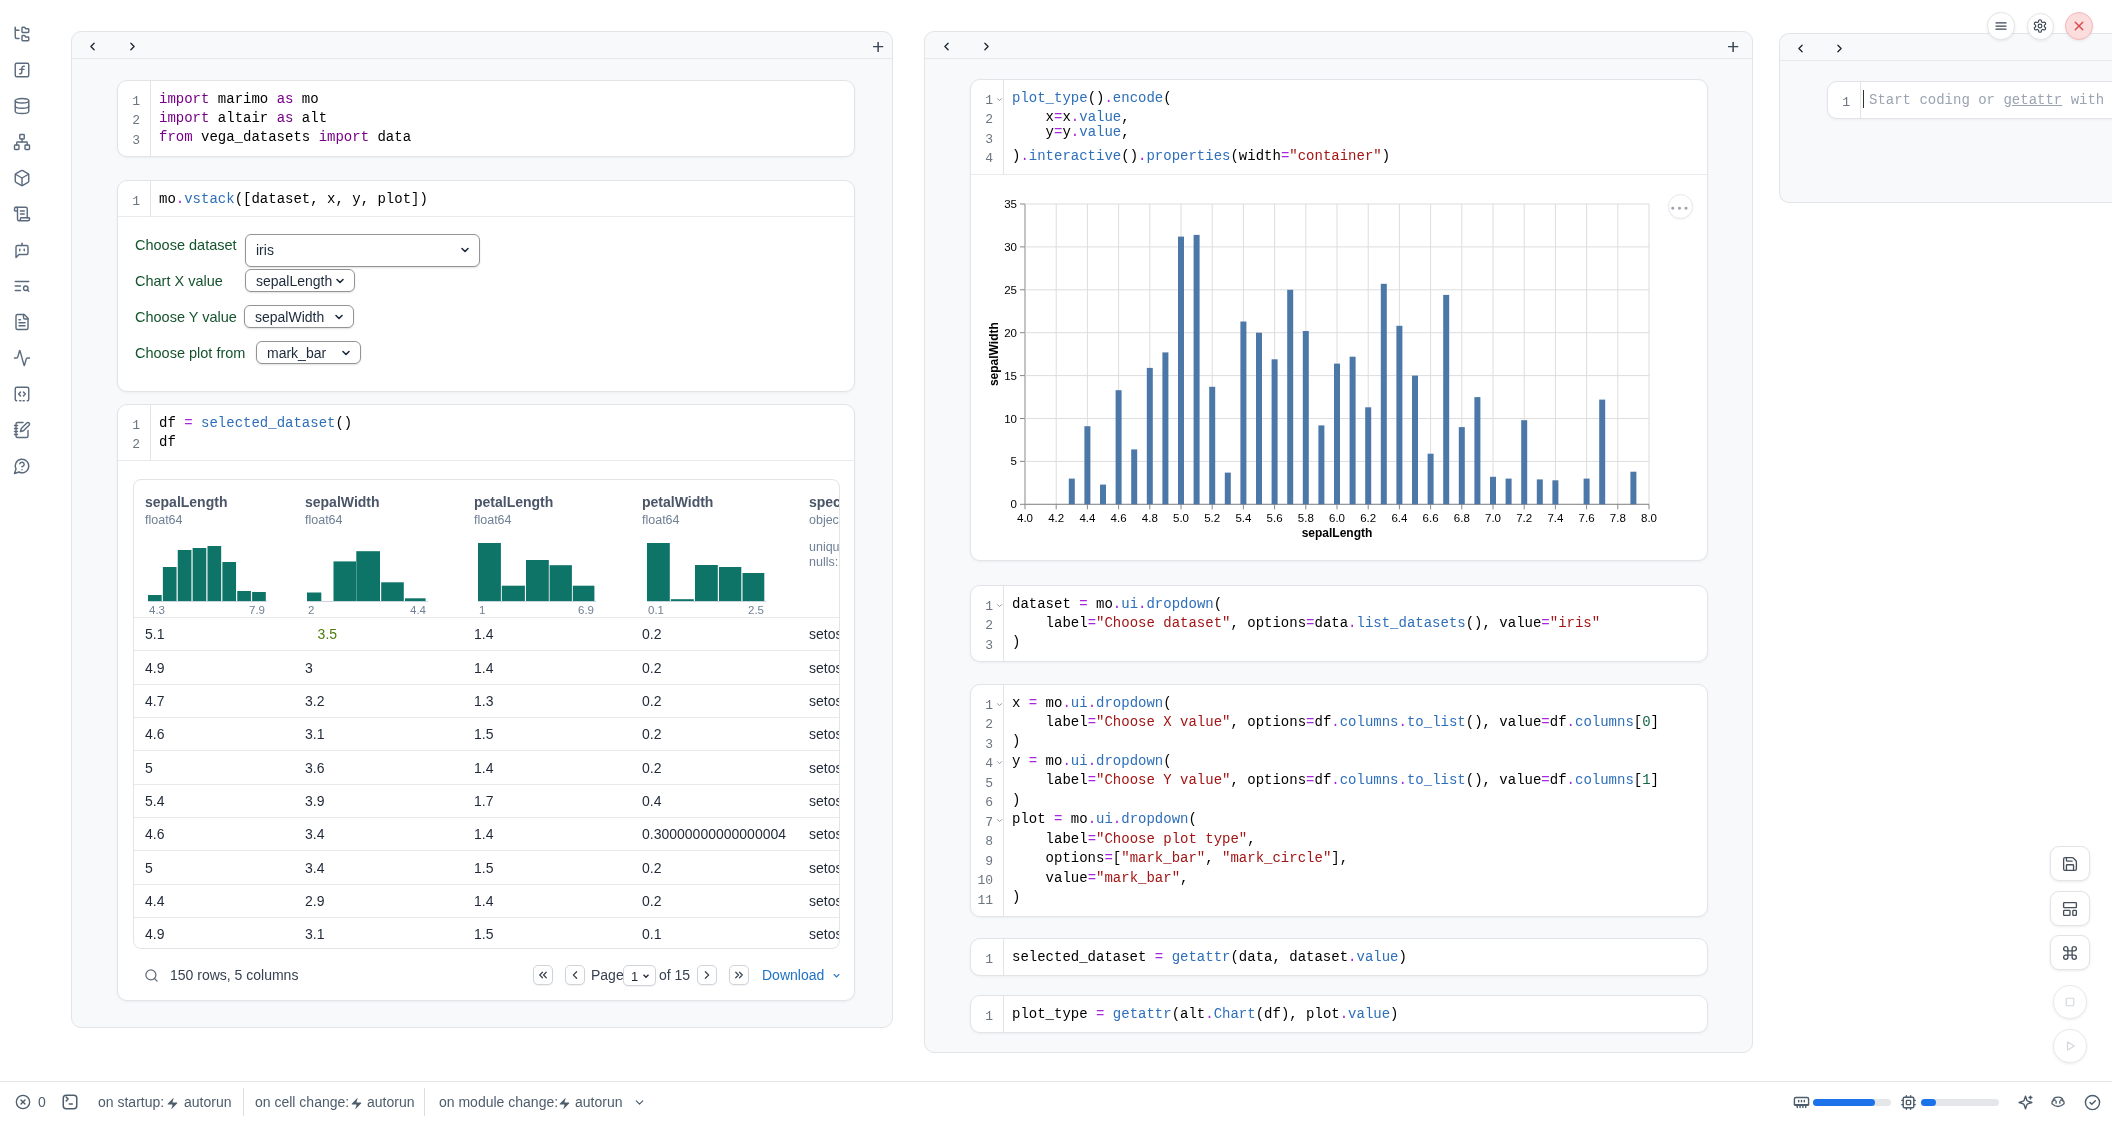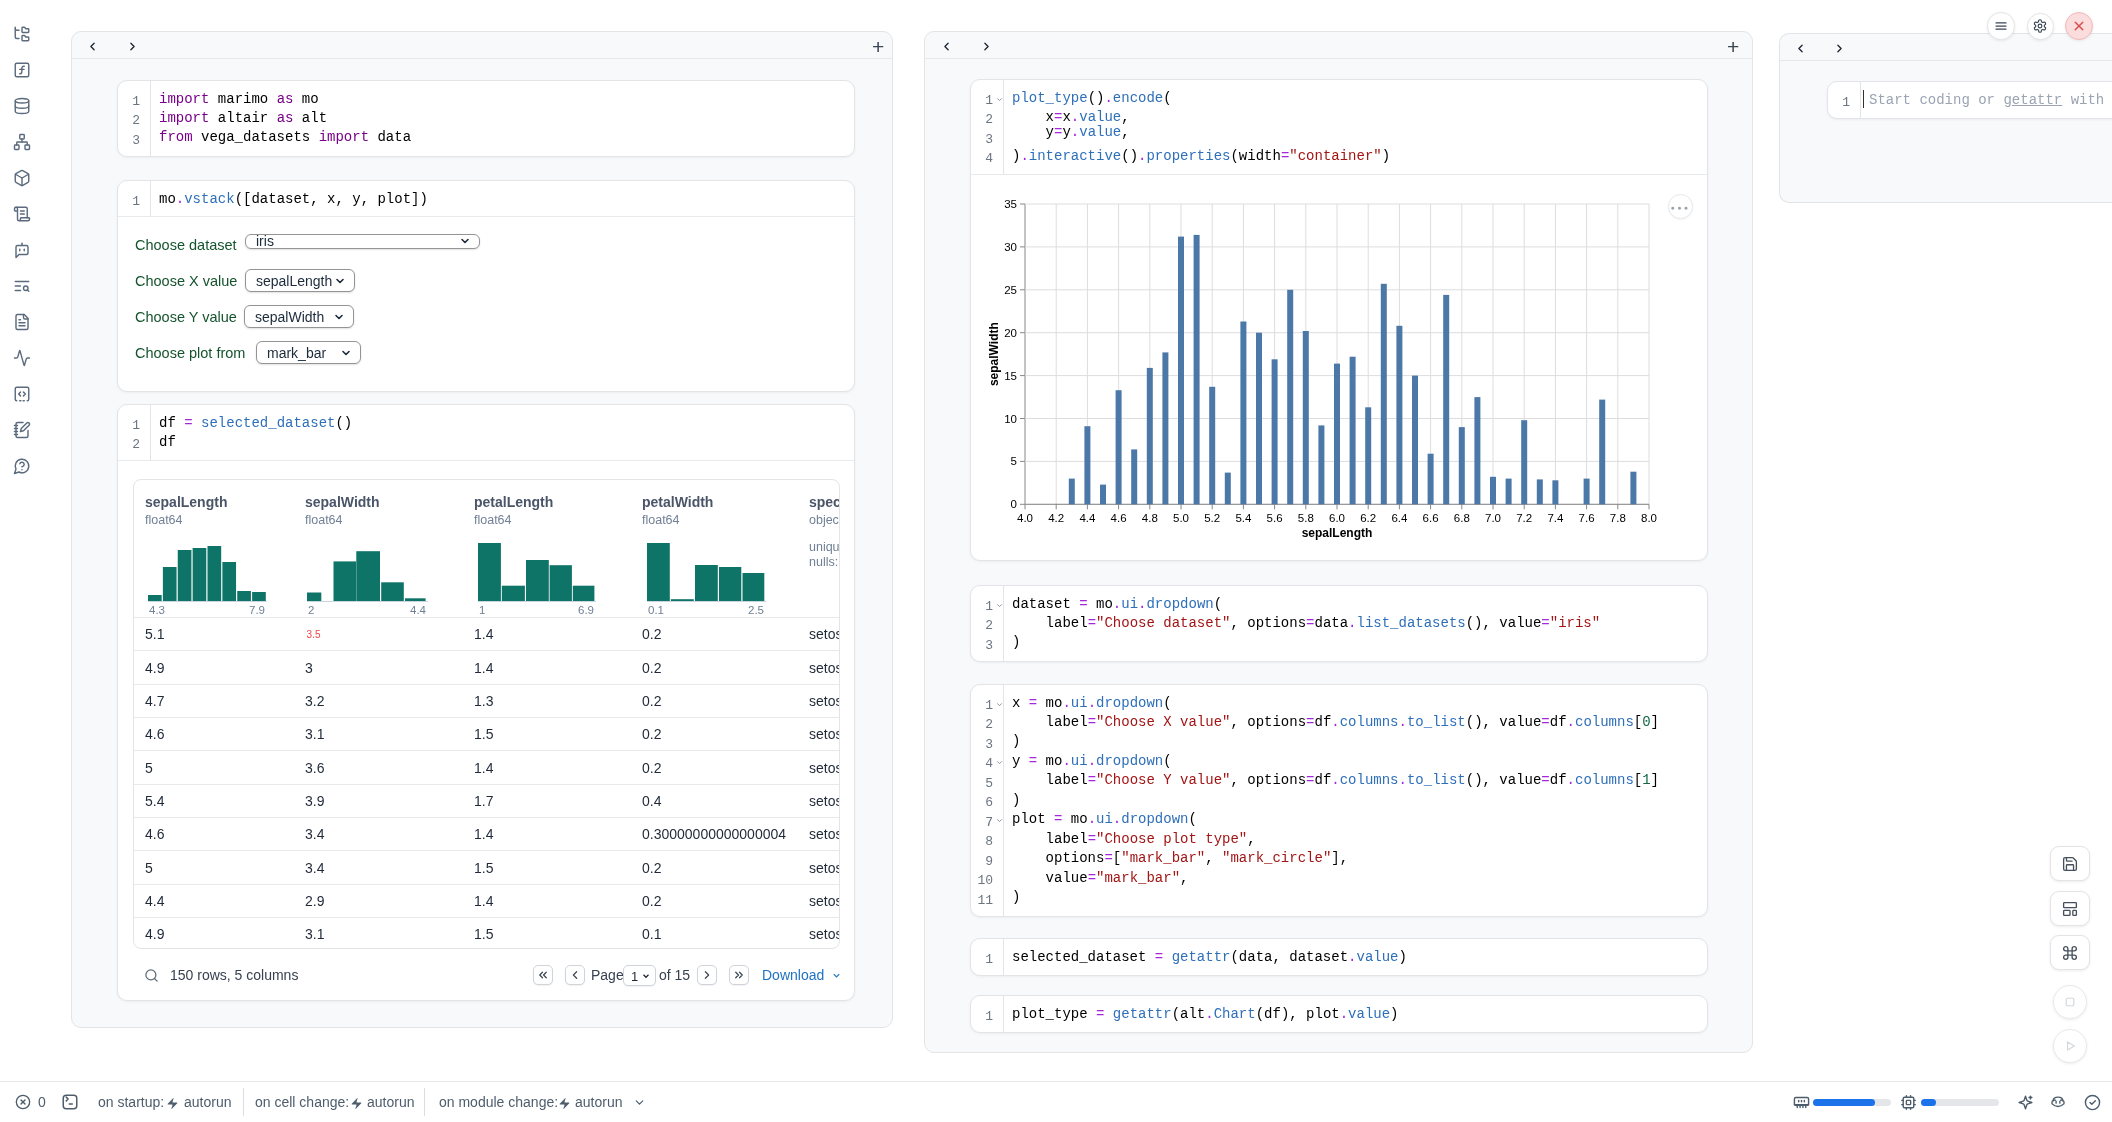--- a/index.html
+++ b/index.html
@@ -156,27 +156,27 @@
         <div class="cl" style="top:47.4px"><span class="k">from</span> vega_datasets <span class="k">import</span> data</div>
       </div>
     </div>
 <div class="cell" style="left:45px;top:148px;width:738px;height:212px">
       <div class="codewrap" style="height:36.45px;border-bottom:1px solid #e9eaec;">
         <div class="gut" style="height:36.45px"></div>
         <div class="ln" style="top:11px">1</div>
         <div class="cl" style="top:8.5px">mo<span class="o">.</span><span class="f">vstack</span>([dataset, x, y, plot])</div>
       </div>
       <div class="lbl" style="left:17px;top:64px">Choose dataset</div>
-      <div class="selbox" style="left:127px;top:52.5px;width:235px;height:15px">
+      <div class="selbox" style="left:127px;top:52.5px;width:235px;height:33px">
         <span>iris</span>
         <svg width="12" height="12" viewBox="0 0 24 24" fill="none" stroke="#1c2a3a" stroke-width="3.2" stroke-linecap="round" stroke-linejoin="round">
           <path d="m6 9 6 6 6-6"></path>
         </svg>
       </div>
-      <div class="lbl" style="left:17px;top:99.5px">Choose X value</div>
+      <div class="lbl" style="left:17px;top:99.5px">Chart X value</div>
       <div class="selbox" style="left:127px;top:88px;width:110px;height:23px">
         <span>sepalLength</span>
         <svg width="12" height="12" viewBox="0 0 24 24" fill="none" stroke="#1c2a3a" stroke-width="3.2" stroke-linecap="round" stroke-linejoin="round">
           <path d="m6 9 6 6 6-6"></path>
         </svg>
       </div>
       <div class="lbl" style="left:17px;top:135.5px">Choose Y value</div>
       <div class="selbox" style="left:126px;top:124px;width:110px;height:23px">
         <span>sepalWidth</span>
         <svg width="12" height="12" viewBox="0 0 24 24" fill="none" stroke="#1c2a3a" stroke-width="3.2" stroke-linecap="round" stroke-linejoin="round">
@@ -250,21 +250,21 @@
         <div class="abs" style="left:15.4px;top:124px;font-size:11.5px;color:#718096">4.3</div>
         <div class="abs" style="left:-15.6px;top:124px;width:147px;text-align:right;font-size:11.5px;color:#718096">7.9</div>
         <div class="abs" style="left:174.4px;top:124px;font-size:11.5px;color:#718096">2</div>
         <div class="abs" style="left:143.4px;top:124px;width:149px;text-align:right;font-size:11.5px;color:#718096">4.4</div>
         <div class="abs" style="left:345.4px;top:124px;font-size:11.5px;color:#718096">1</div>
         <div class="abs" style="left:314.4px;top:124px;width:146px;text-align:right;font-size:11.5px;color:#718096">6.9</div>
         <div class="abs" style="left:514.4px;top:124px;font-size:11.5px;color:#718096">0.1</div>
         <div class="abs" style="left:483.4px;top:124px;width:147px;text-align:right;font-size:11.5px;color:#718096">2.5</div>
         <div class="abs" style="left:0;top:137px;width:707px;height:33.35px;border-top:1px solid #e7e9ec">
           <div class="abs" style="left:11.4px;top:50%;transform:translateY(-50%);font-size:14px;color:#1f2937">5.1</div>
-          <div class="abs" style="left:173px;top:50%;transform:translateY(-50%);font-size:10px;color:#ef4444">3.5</div>
+          <div class="abs" style="left:184px;top:50%;transform:translateY(-50%);font-size:14px;color:#4d7c0f">3.5</div>
           <div class="abs" style="left:340.4px;top:50%;transform:translateY(-50%);font-size:14px;color:#1f2937">1.4</div>
           <div class="abs" style="left:508.4px;top:50%;transform:translateY(-50%);font-size:14px;color:#1f2937">0.2</div>
           <div class="abs" style="left:675.4px;top:50%;transform:translateY(-50%);font-size:14px;color:#1f2937">setosa</div>
         </div>
         <div class="abs" style="left:0;top:170.35px;width:707px;height:33.35px;border-top:1px solid #e7e9ec">
           <div class="abs" style="left:11.4px;top:50%;transform:translateY(-50%);font-size:14px;color:#1f2937">4.9</div>
           <div class="abs" style="left:171.4px;top:50%;transform:translateY(-50%);font-size:14px;color:#1f2937">3</div>
           <div class="abs" style="left:340.4px;top:50%;transform:translateY(-50%);font-size:14px;color:#1f2937">1.4</div>
           <div class="abs" style="left:508.4px;top:50%;transform:translateY(-50%);font-size:14px;color:#1f2937">0.2</div>
           <div class="abs" style="left:675.4px;top:50%;transform:translateY(-50%);font-size:14px;color:#1f2937">setosa</div>

